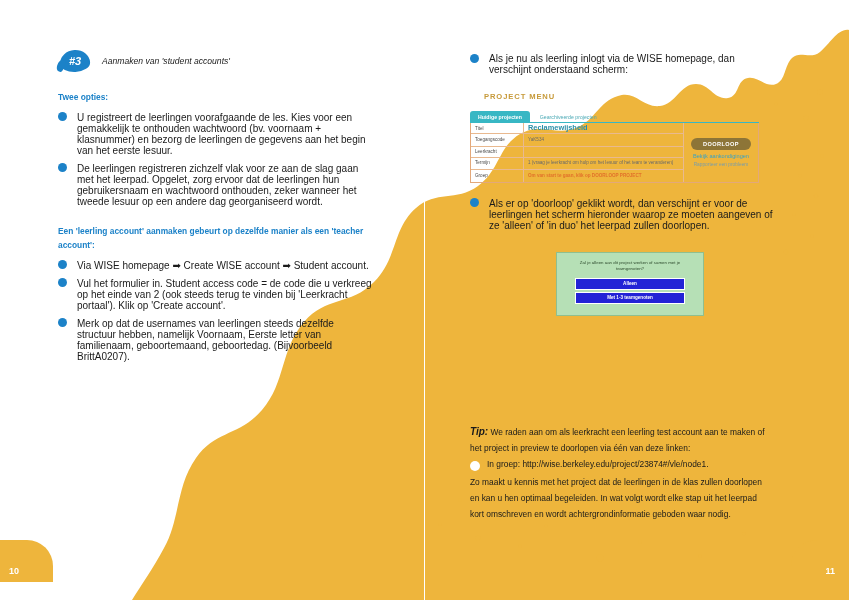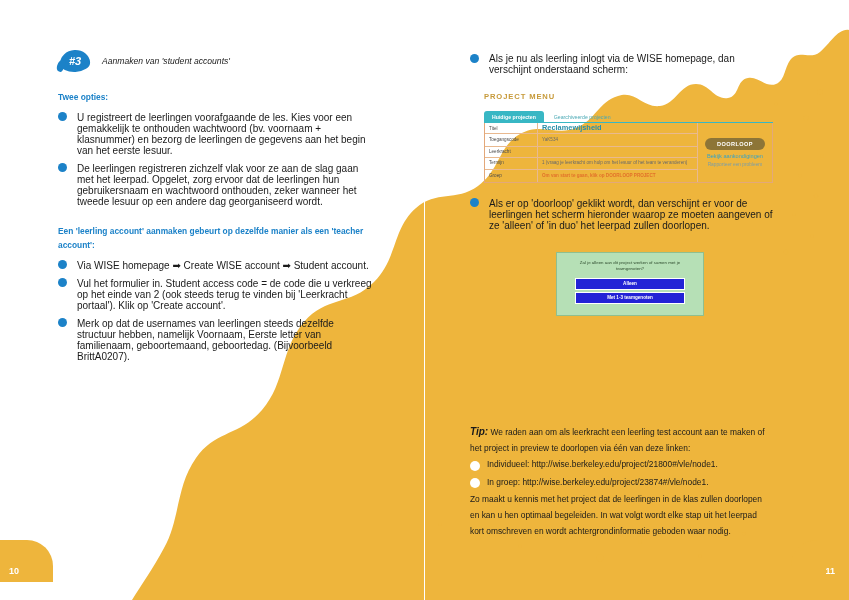--- a/index.html
+++ b/index.html
@@ -47,21 +47,21 @@
   
   .heading{color:#1c82c8;font-weight:700;font-size:8.4px;line-height:14.6px;margin:0 0 4px 0;}
   .bl{display:flex;gap:7px;align-items:flex-start;margin-bottom:1px;}
   .dot{flex:0 0 auto;width:9px;height:9px;border-radius:50%;background:#1c82c8;margin-top:3.5px;}
   .dot.white{background:#ffffff;}
   .bl p{margin:3px;font-size:10px;line-height:11px;color:#1a1a1a;}
   .gap{height:13px;}
 
   
   .pm-label{color:#c79a3a;font-size:7.6px;letter-spacing:.9px;margin:14px 0 7px 14px;font-weight:700;}
-  .screenshot{margin-left:14px;width:289px;border:0;}
+  .screenshot{margin-left:0;width:289px;border:0;}
   .tabs{display:flex;align-items:flex-end;border-bottom:1.5px solid #38b7c4;height:14px;}
   .tab{font-size:5.2px;padding:3px 8px 2.5px 8px;font-weight:700;}
   .tab.active{background:#38b7c4;color:#fff;border-radius:3px 3px 0 0;}
   .tab.inactive{color:#4aa9b5;font-weight:400;padding-left:10px;}
   .pm-body{display:flex;border:1px solid #e3a87a;border-top:0;}
   .pm-table{flex:0 0 212px;}
   .pm-row{display:flex;border-bottom:1px solid #e9b98f;min-height:9px;}
   .pm-row:last-child{border-bottom:0;}
   .pm-k{flex:0 0 48px;font-size:4.6px;color:#4a4a4a;padding:2.5px 0 2.5px 4px;border-right:1px solid #e9b98f;}
   .pm-v{flex:1;font-size:4.6px;color:#6a6a6a;padding:2.5px 4px;line-height:6.4px;}
@@ -238,22 +238,18 @@
       <div class="green-btn">Alleen</div>
       <div class="green-btn">Met 1-3 teamgenoten</div>
     </div>
 
   </div>
 
   <div class="tip">
     <p><span class="tipword">Tip:</span><span> We raden aan om als leerkracht een leerling test account aan te maken of het project in preview te doorlopen via één van deze linken:</span></p>
     <div class="bl">
       <div class="dot white"></div>
-      <p>Individueel: http://wise.berkeley.edu/project/21800#/vle/node1.</p>
-    </div>
-    <div class="bl">
-      <div class="dot white"></div>
       <p>In groep: http://wise.berkeley.edu/project/23874#/vle/node1.</p>
     </div>
     <p>Zo maakt u kennis met het project dat de leerlingen in de klas zullen doorlopen en kan u hen optimaal begeleiden. In wat volgt wordt elke stap uit het leerpad kort omschreven en wordt achtergrondinformatie geboden waar nodig.</p>
   </div>
 
 </div>
 
 </body></html>

